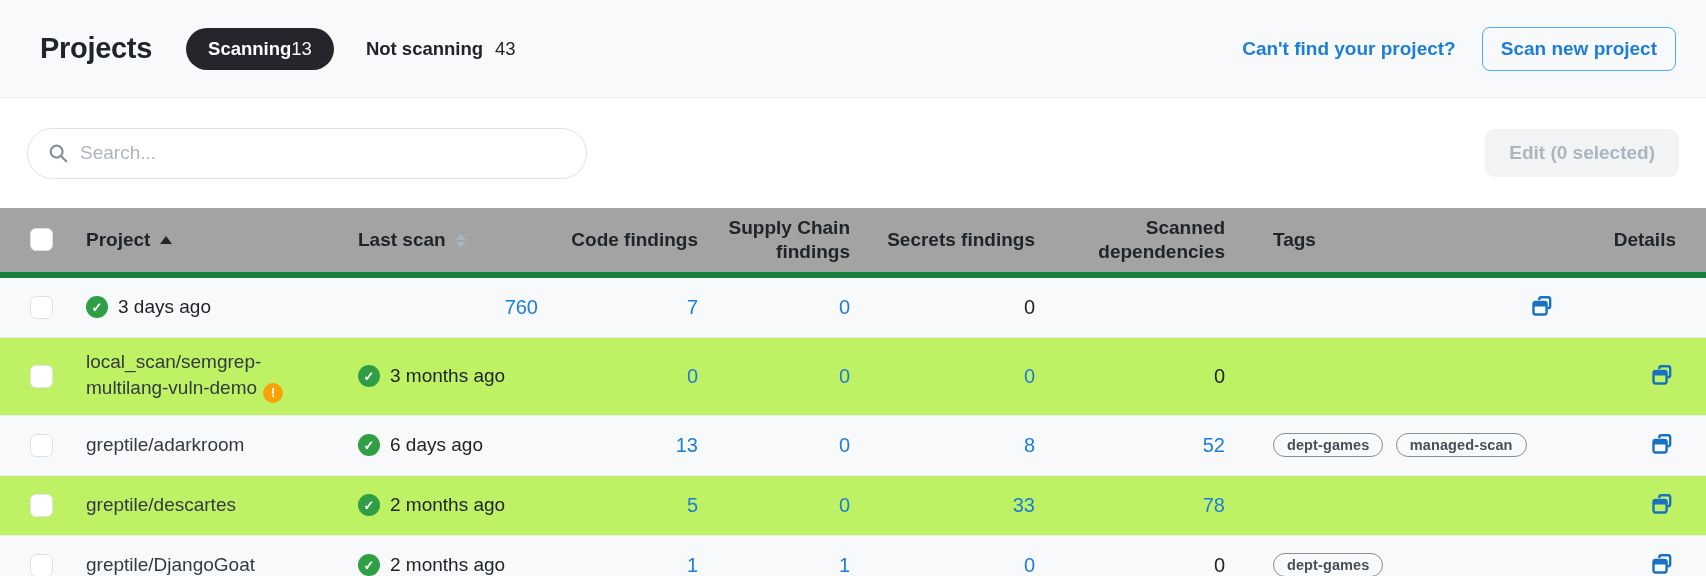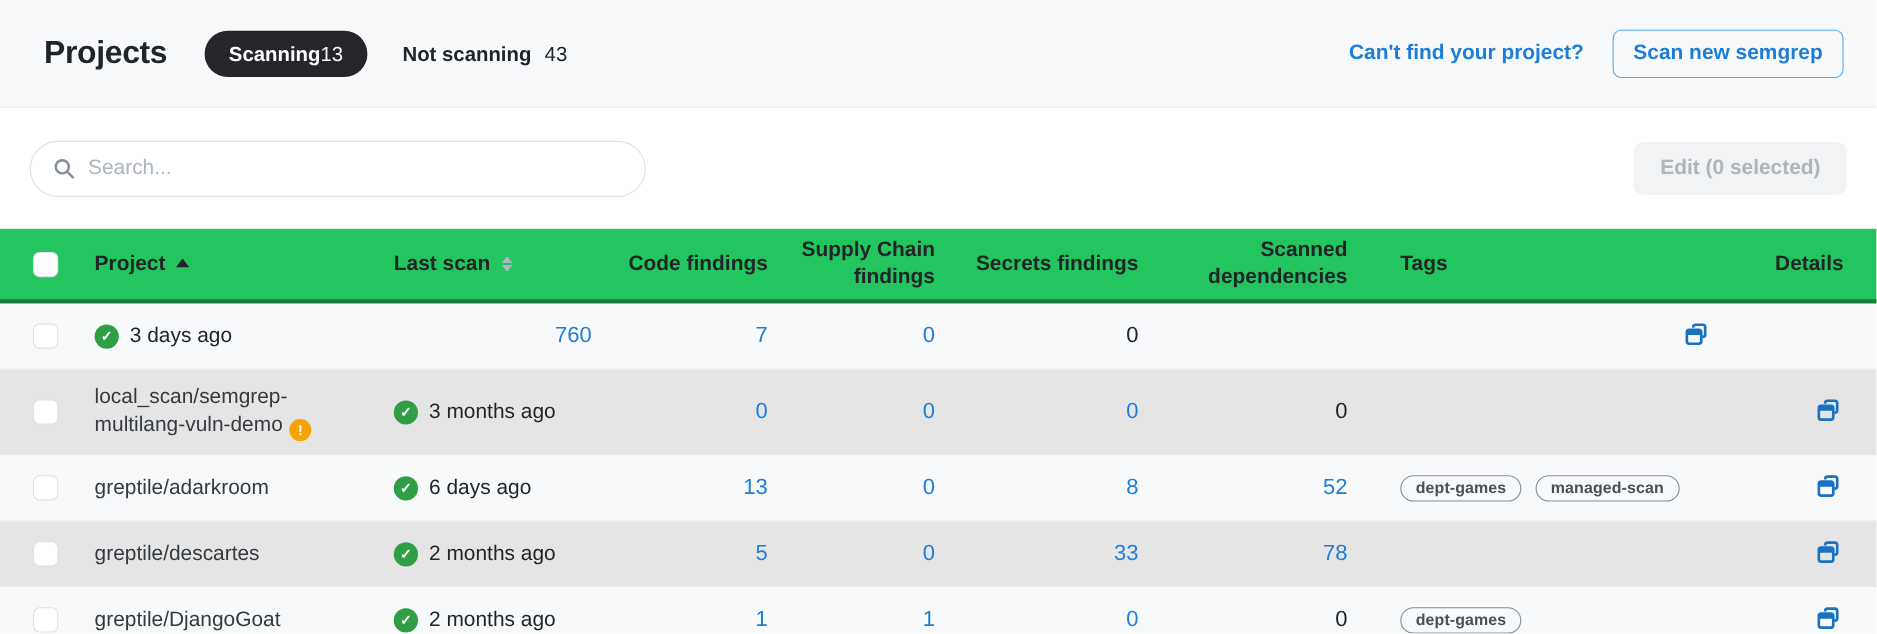--- a/index.html
+++ b/index.html
@@ -32,40 +32,40 @@
     font-family:"Liberation Sans", sans-serif; }
   .search-input::placeholder { color:#adb5bd; }
   .search-icon { position:absolute; left:20px; top:14px; width:22px; height:22px; }
   .edit-btn { margin-left:auto; background:#f1f3f5; color:#adb5bd; border:none;
     font-size:19px; font-weight:600; border-radius:9px; padding:13px 24px; cursor:default; }
 
   
   .grid-row { display:grid;
     grid-template-columns:64px 272px 210px 160px 152px 185px 190px 1fr 120px;
     align-items:center; }
-  .thead { background:#22c55e; border-bottom:4px solid #15803d; min-height:68px; padding:8px 0; }
+  .thead { background:#a3a3a3; border-bottom:6px solid #15803d; min-height:68px; padding:8px 0; }
   .th { font-size:19px; font-weight:700; color:#212529; line-height:1.25; }
   .cell-pad-l { padding-left:22px; }
   .num-col { text-align:right; padding-right:8px; }
   .tags-col { padding-left:40px; }
   .details-col { text-align:right; padding-right:30px; }
   .check-cell { padding-left:30px; }
   .checkbox { width:23px; height:23px; border:1px solid #dee2e6; border-radius:6px;
     background:#fff; cursor:pointer; }
   .sort-wrap { display:inline-flex; flex-direction:column; vertical-align:middle;
     margin-left:10px; line-height:0; gap:2px; }
   .tri-up-dark { width:0; height:0; border-left:6px solid transparent;
     border-right:6px solid transparent; border-bottom:8px solid #212529; display:inline-block;
     margin-left:10px; vertical-align:2px; }
   .tri-up, .tri-down { width:0; height:0; border-left:5px solid transparent;
     border-right:5px solid transparent; }
   .tri-up { border-bottom:6px solid #adb5bd; }
   .tri-down { border-top:6px solid #adb5bd; }
 
-  .t-row { min-height:60px; border-bottom:1px solid #e9ecef; background:#e5e5e5; padding:6px 0; }
+  .t-row { min-height:60px; border-bottom:1px solid #e9ecef; background:#bef264; padding:6px 0; }
   .t-row:nth-child(odd) { background:#f8f9fa; }
   .proj-name { font-size:19px; color:#343a40; line-height:1.35; display:inline; }
   .scan-cell { display:flex; align-items:center; gap:10px; font-size:19px; color:#212529; }
   .check-circle { width:22px; height:22px; border-radius:50%; background:#2f9e44; color:#fff;
     display:inline-flex; align-items:center; justify-content:center; font-size:13px;
     font-weight:700; flex:none; }
   .warn-circle { width:20px; height:20px; border-radius:50%; background:#f7a308; color:#fff;
     display:inline-flex; align-items:center; justify-content:center; font-size:13px;
     font-weight:700; margin-left:6px; vertical-align:-3px; cursor:pointer; }
   .num-link { color:#1c7ed6; font-size:20px; cursor:pointer; }
@@ -84,21 +84,21 @@
   <button class="tab-pill">
     <span>Scanning</span>
     <span class="count">13</span>
   </button>
   <button class="tab-plain">
     <span>Not scanning</span>
     <span class="count">43</span>
   </button>
   <div class="topbar-right">
     <a class="find-link">Can't find your project?</a>
-    <button class="scan-btn">Scan new semgrep</button>
+    <button class="scan-btn">Scan new project</button>
   </div>
 </div>
 
 <div class="toolbar">
   <div class="search-wrap">
     <svg class="search-icon" viewBox="0 0 24 24" fill="none" stroke="#868e96" stroke-width="2.4" stroke-linecap="round">
       <circle cx="10.5" cy="10.5" r="6.5"></circle>
       <line x1="15.5" y1="15.5" x2="21" y2="21"></line>
     </svg>
     <input class="search-input" type="text" placeholder="Search..." style="">

